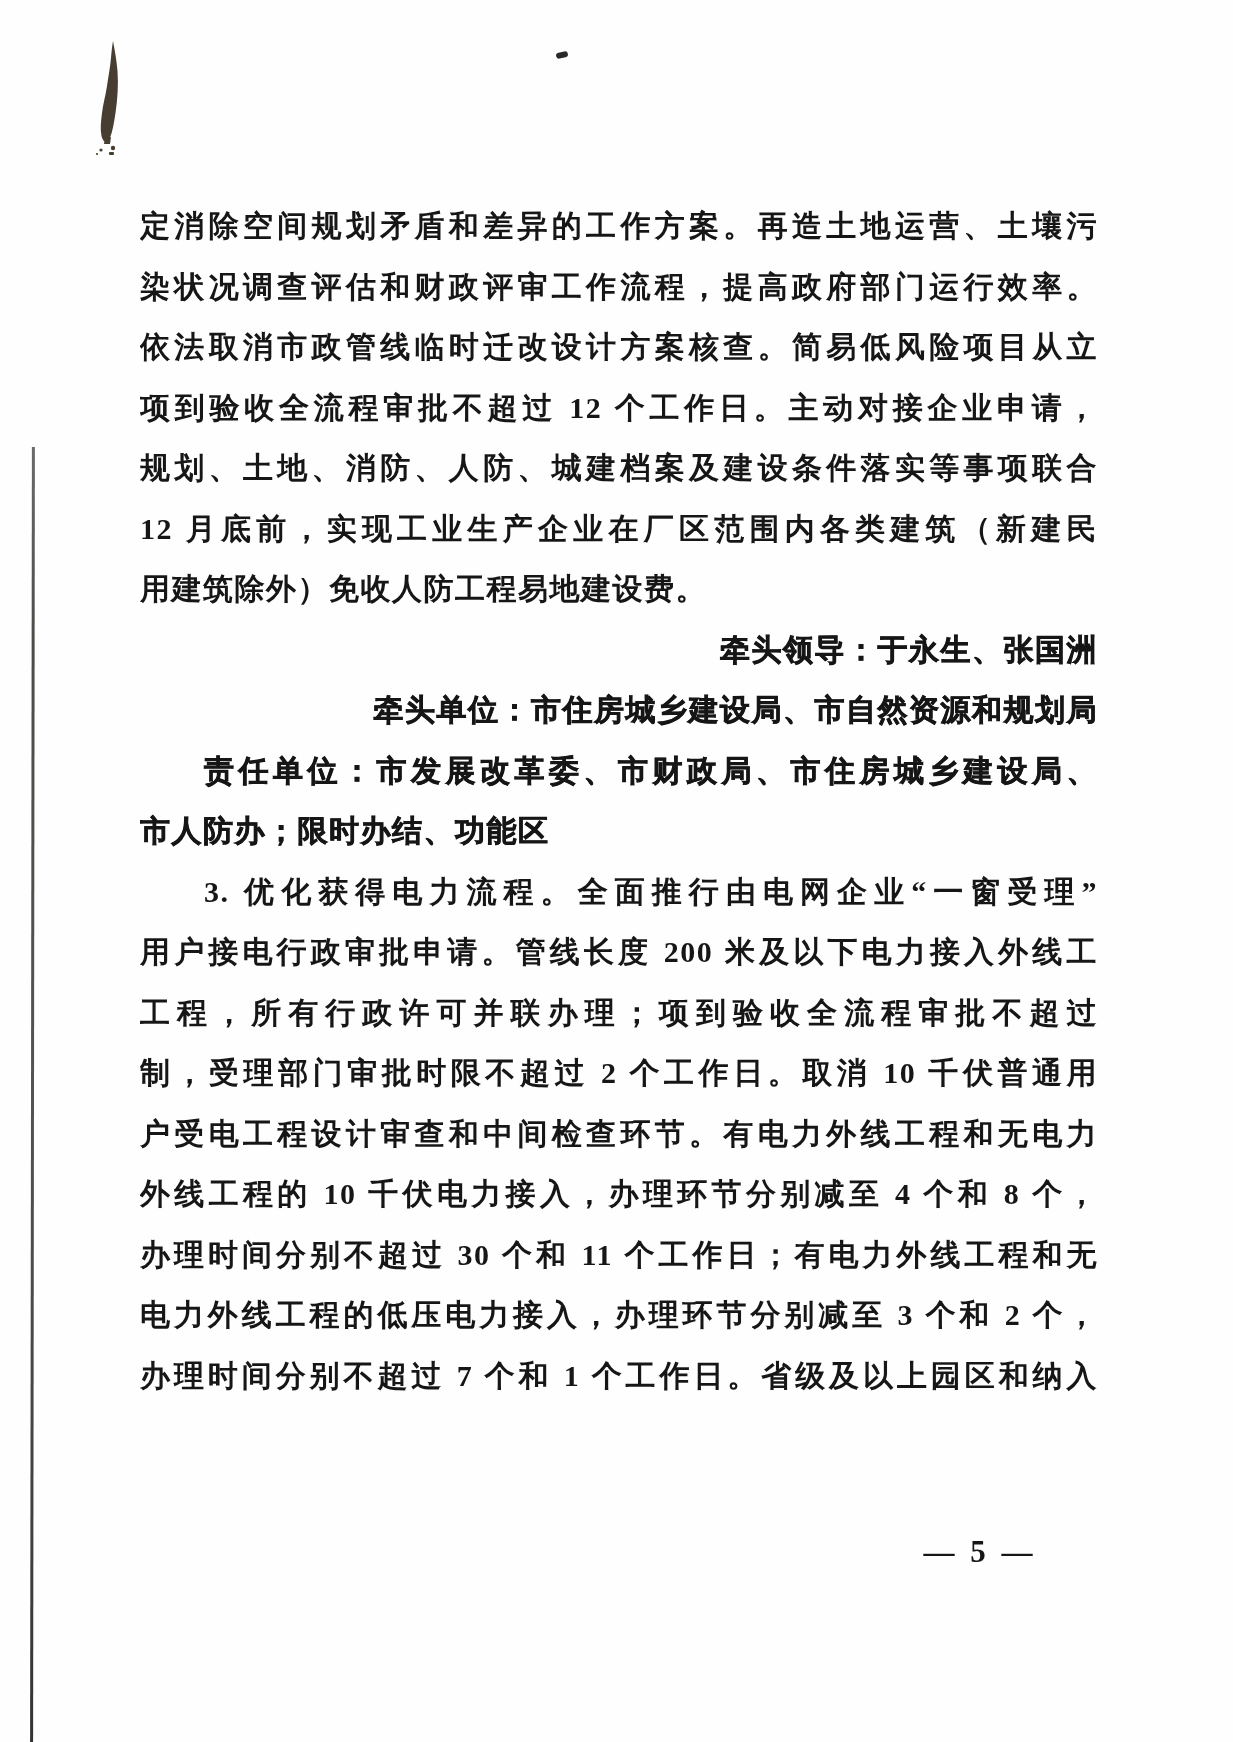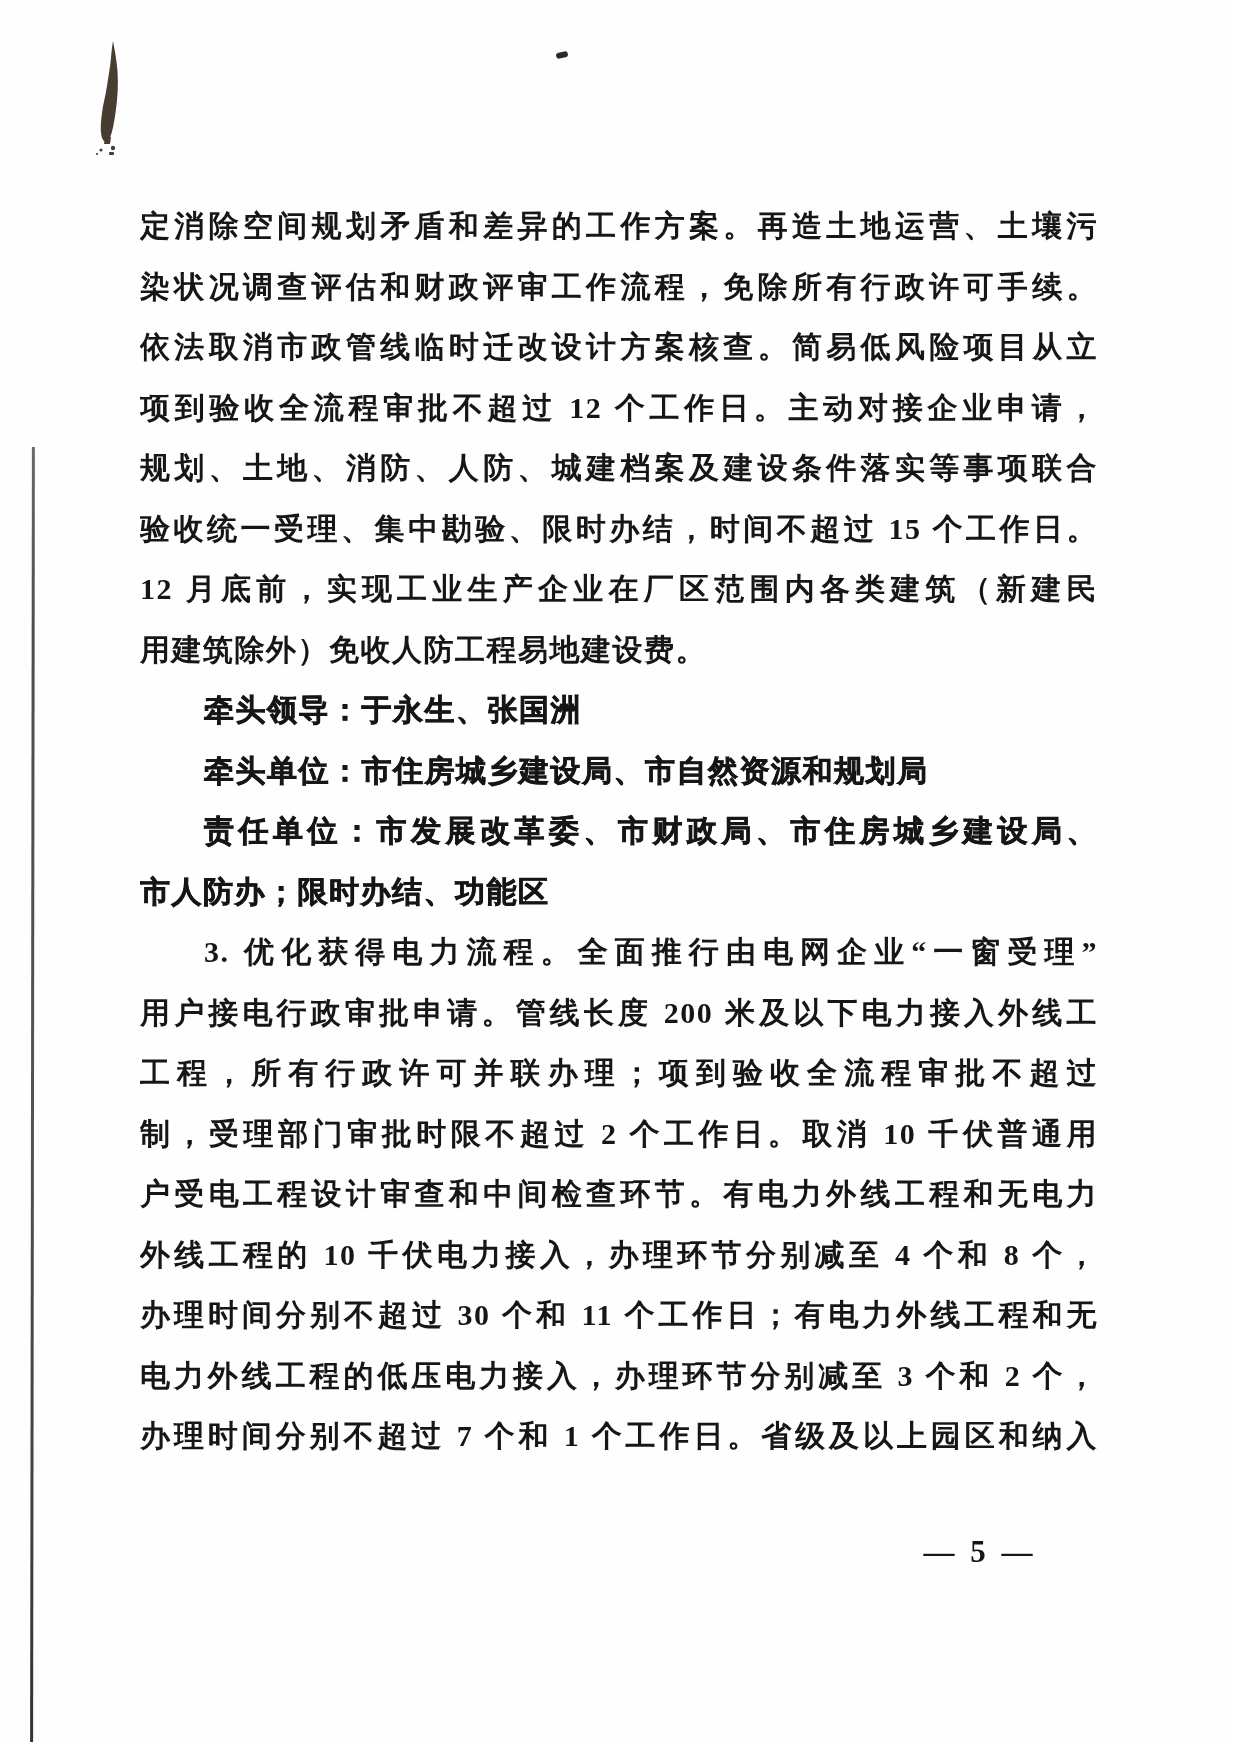--- a/index.html
+++ b/index.html
@@ -30,21 +30,21 @@
     white-space: nowrap;
     overflow: hidden;
     font-weight: 600;
   }
   .doc-line.justify {
     white-space: normal;
     text-align: justify;
     text-align-last: justify;
     text-justify: inter-character;
   }
-  .doc-line.indent { text-indent: 64px; }
+  .doc-line.indent { text-indent: 64px; text-align: right; }
   .doc-line .bold, .doc-line.bold { font-weight: bold; }
   .doc-line.bold { -webkit-text-stroke: 0.6px #161616; }
 
   
   .page-number {
     position: absolute;
     top: 1527px;
     left: 900px;
     width: 160px;
     height: 50px;
@@ -97,25 +97,24 @@
     <circle cx="21" cy="108" r="2.2" fill="#473e31"></circle>
     <rect x="17" y="112" width="5" height="3" rx="1" fill="#473e31"></rect>
     <circle cx="5" cy="114" r="1.1" fill="#473e31"></circle>
   </svg>
 
   <div class="ink-speck-top"></div>
   <div class="edge-line"></div>
 
   <div class="text-block">
     <div class="doc-line justify"><span>定消除空间规划矛盾和差异的工作方案。再造土地运营、土壤污</span></div>
-    <div class="doc-line justify"><span>染状况调查评估和财政评审工作流程，免除所有行政许可手续。</span></div>
+    <div class="doc-line justify"><span>染状况调查评估和财政评审工作流程，提高政府部门运行效率。</span></div>
     <div class="doc-line justify"><span>依法取消市政管线临时迁改设计方案核查。简易低风险项目从立</span></div>
     <div class="doc-line justify"><span>项到验收全流程审批不超过 12 个工作日。主动对接企业申请，</span></div>
     <div class="doc-line justify"><span>规划、土地、消防、人防、城建档案及建设条件落实等事项联合</span></div>
-    <div class="doc-line justify"><span>验收统一受理、集中勘验、限时办结，时间不超过 15 个工作日。</span></div>
     <div class="doc-line justify"><span>12 月底前，实现工业生产企业在厂区范围内各类建筑（新建民</span></div>
     <div class="doc-line"><span>用建筑除外）免收人防工程易地建设费。</span></div>
     <div class="doc-line bold indent"><span>牵头领导：于永生、张国洲</span></div>
     <div class="doc-line bold indent"><span>牵头单位：市住房城乡建设局、市自然资源和规划局</span></div>
     <div class="doc-line bold indent justify"><span>责任单位：市发展改革委、市财政局、市住房城乡建设局、</span></div>
     <div class="doc-line bold"><span>市人防办；限时办结、功能区</span></div>
     <div class="doc-line indent justify"><span class="bold">3. 优化获得电力流程。</span><span>全面推行由电网企业“一窗受理”</span></div>
     <div class="doc-line justify"><span>用户接电行政审批申请。管线长度 200 米及以下电力接入外线工</span></div>
     <div class="doc-line justify"><span>工程，所有行政许可并联办理；项到验收全流程审批不超过</span></div>
     <div class="doc-line justify"><span>制，受理部门审批时限不超过 2 个工作日。取消 10 千伏普通用</span></div>

